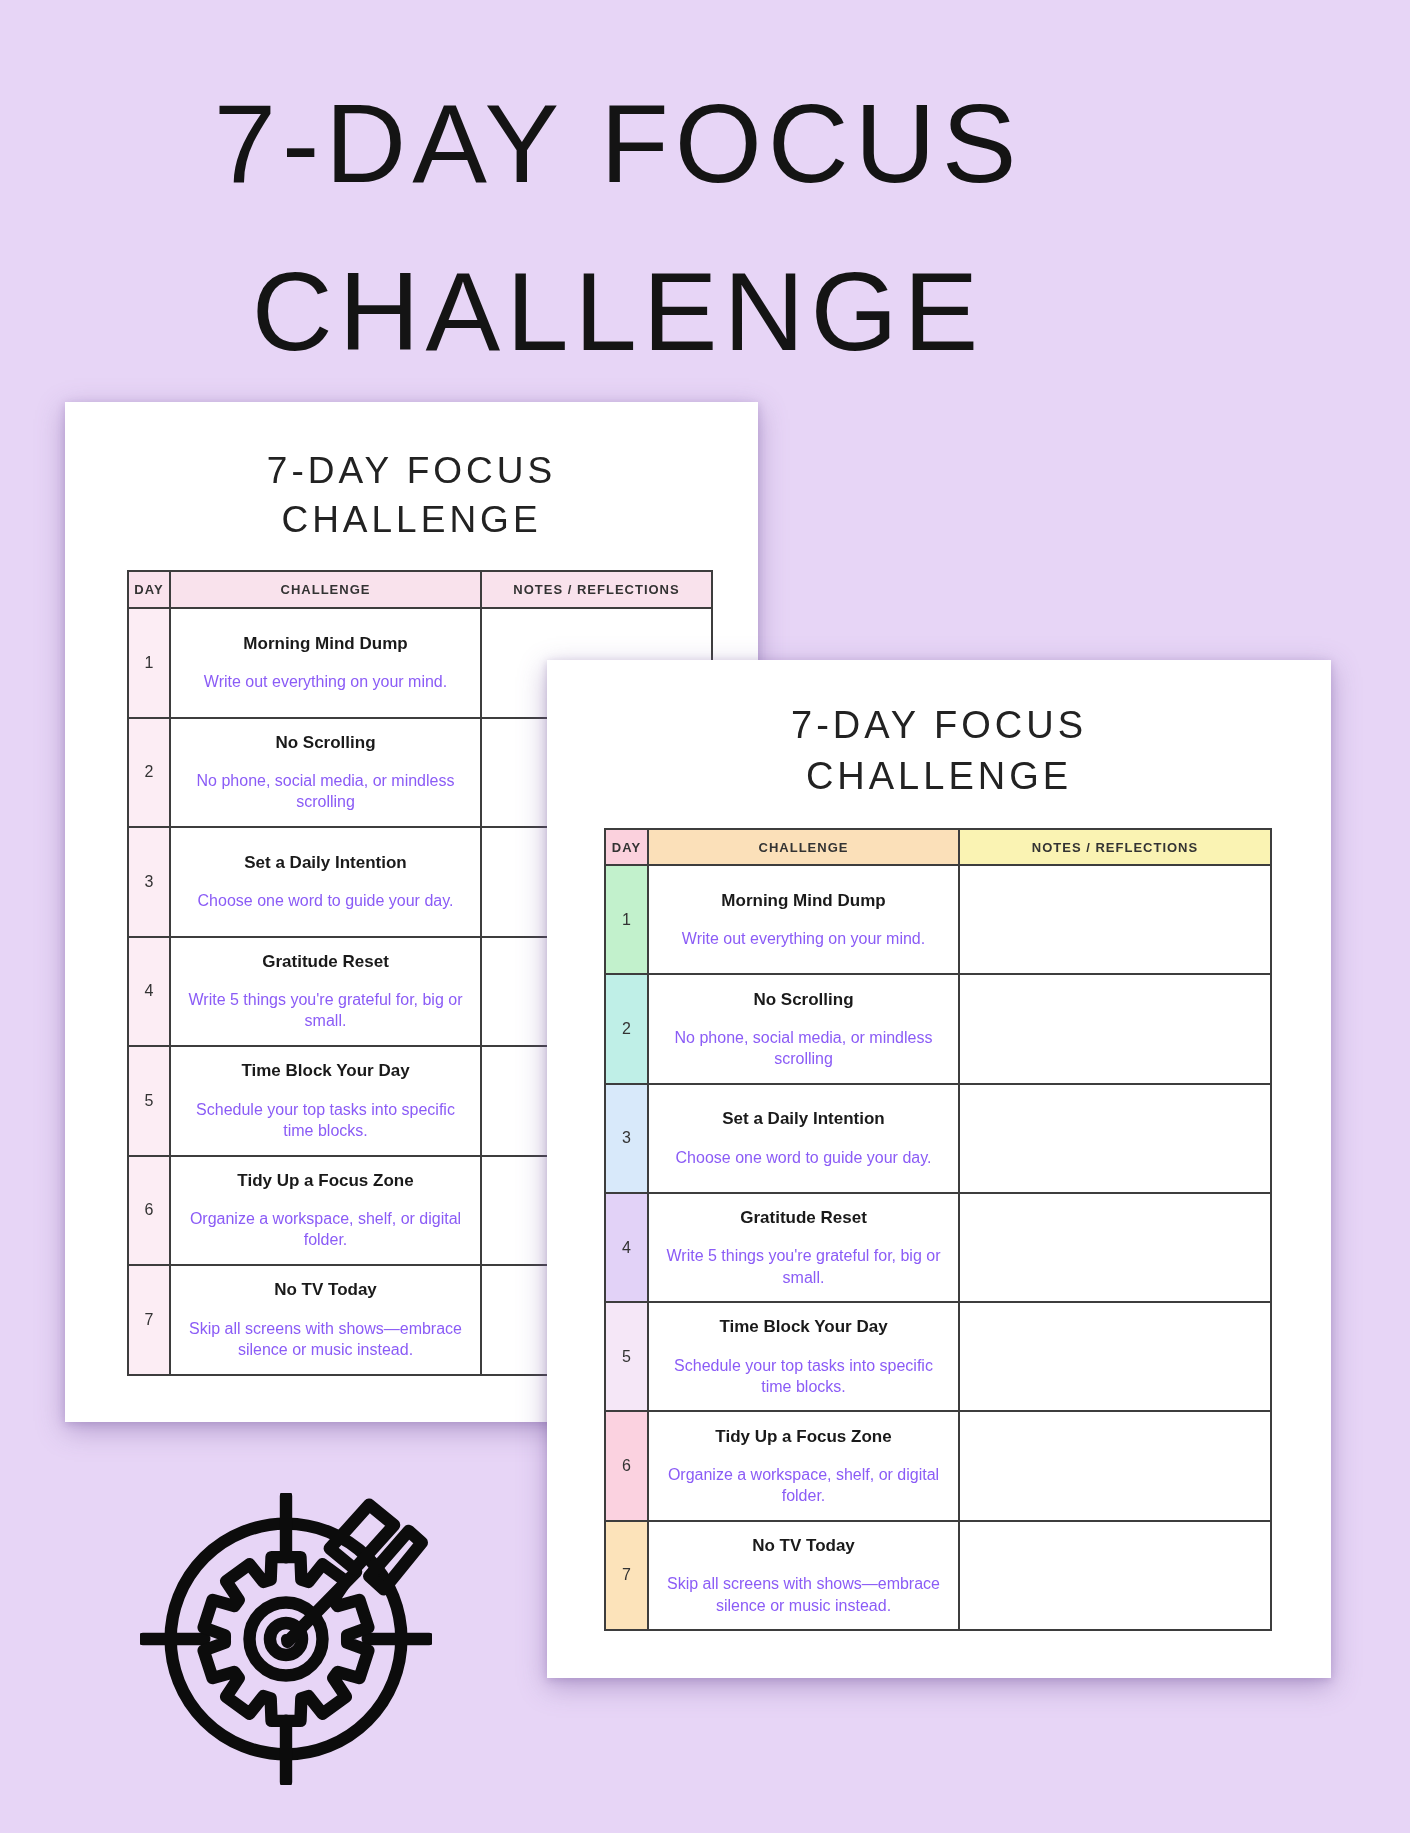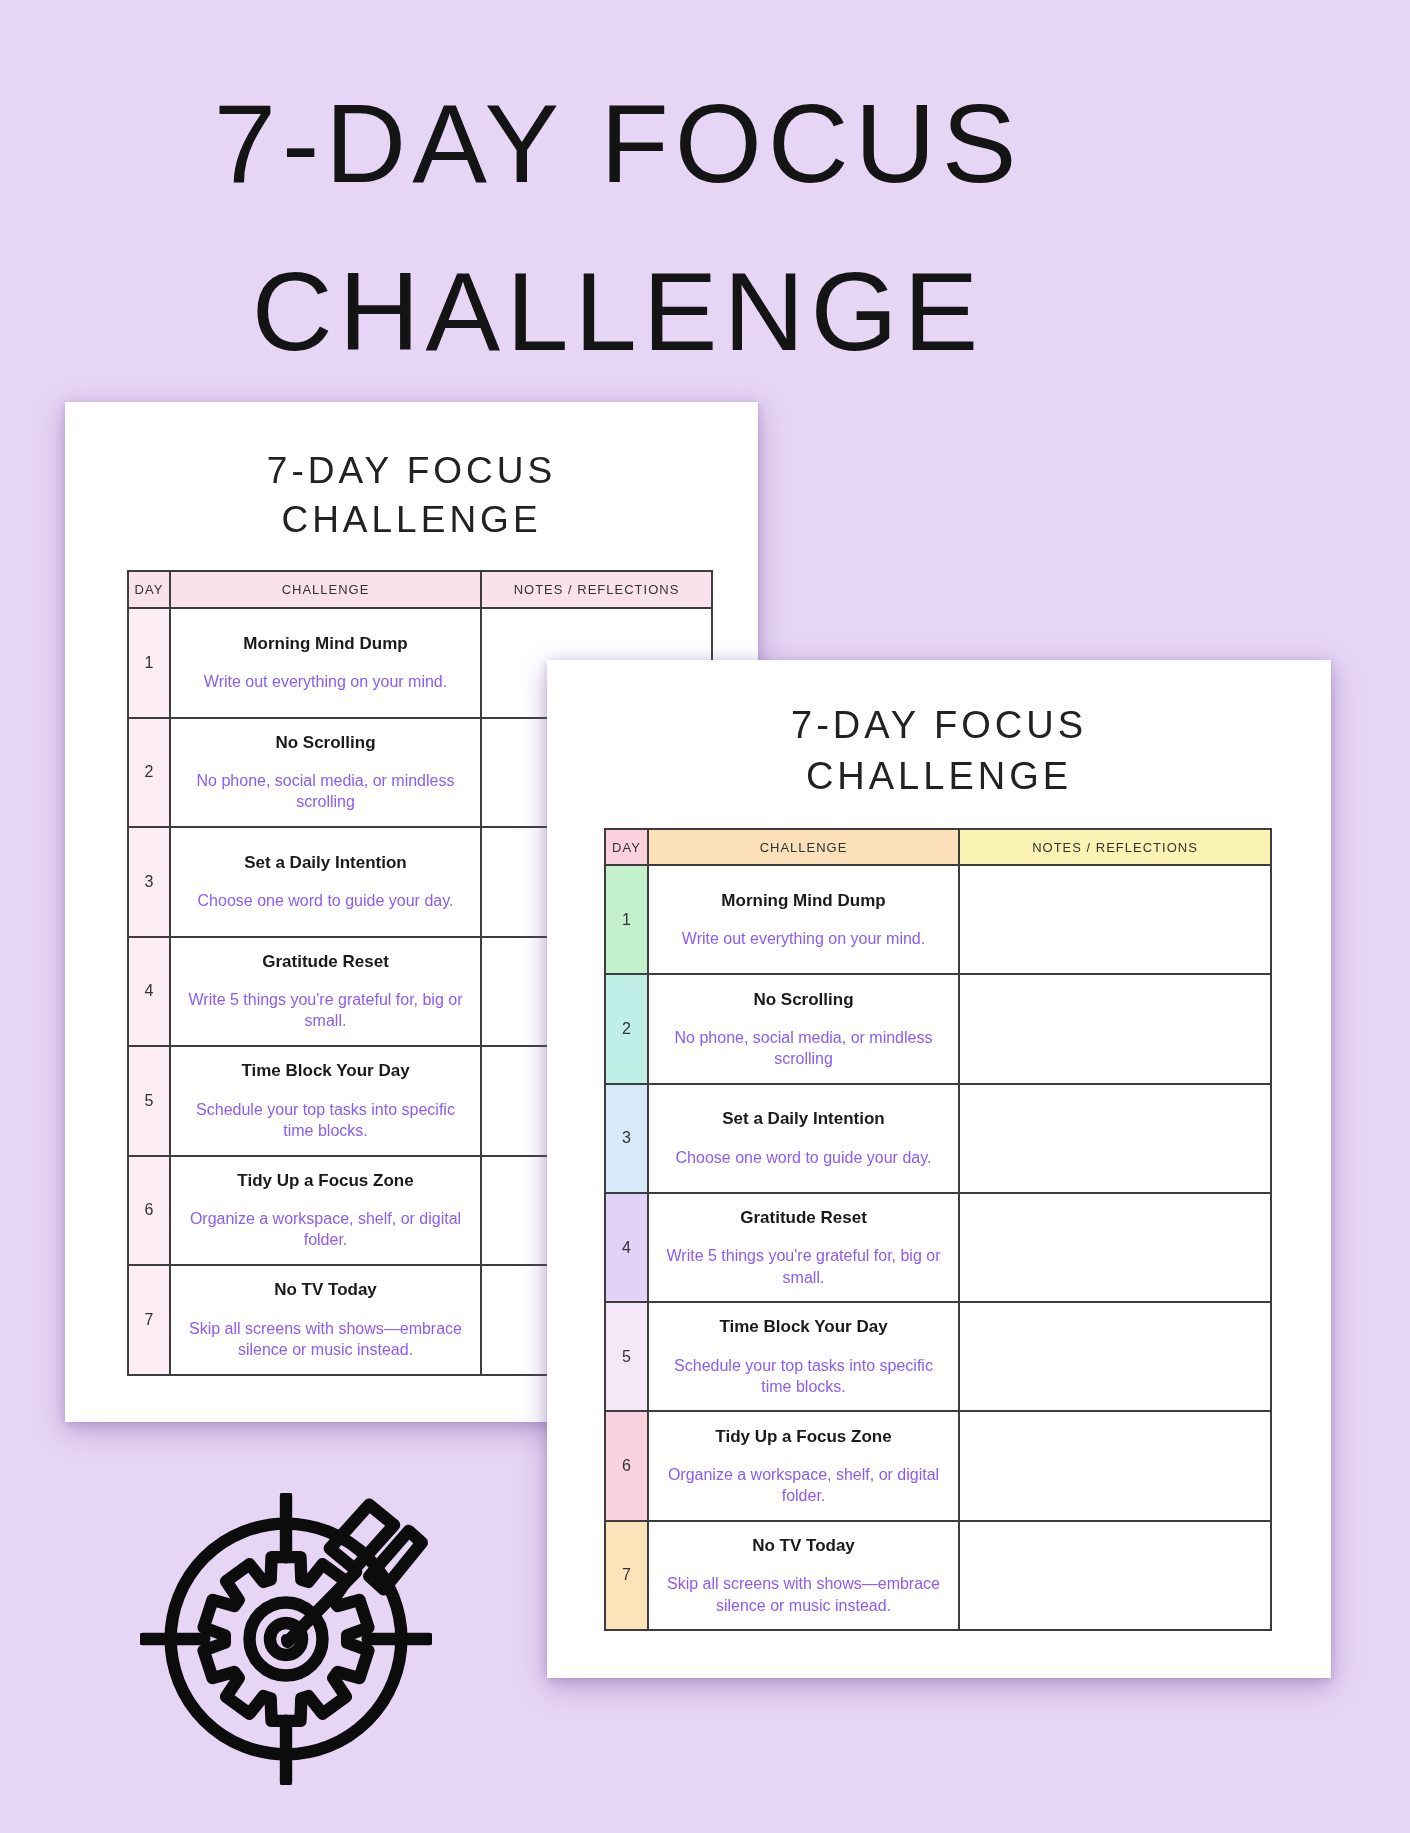--- a/index.html
+++ b/index.html
@@ -34,21 +34,21 @@
   table.chal{
     position:absolute;border-collapse:collapse;table-layout:fixed;
     background:#fff;
   }
   .page-back table.chal{left:62px;top:168px;width:586px;}
   .page-front table.chal{left:57px;top:168px;width:668px;}
   table.chal th, table.chal td{
     border:2px solid #3d3d3d;padding:0;vertical-align:middle;text-align:center;
   }
   table.chal th{
-    font-size:13px;font-weight:400;letter-spacing:1px;color:#333;
+    font-size:13px;font-weight:700;letter-spacing:1px;color:#333;
   }
   .page-back th{height:35px;}
   .page-front th{height:34px;}
   .page-back td{height:107.5px;}
   .page-front td{height:107.3px;}
 
   td.day-cell{font-size:16px;color:#333;}
   td.chal-cell .cellwrap{
     display:flex;flex-direction:column;justify-content:center;align-items:center;
     gap:17px;padding:0 15px;

